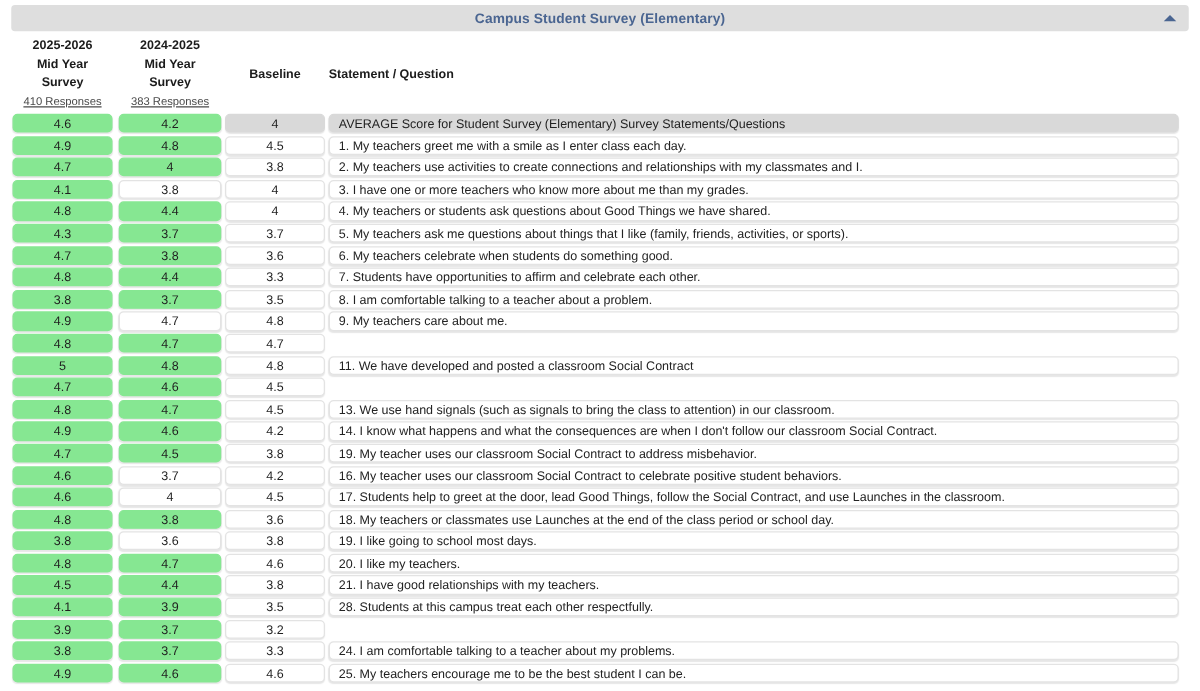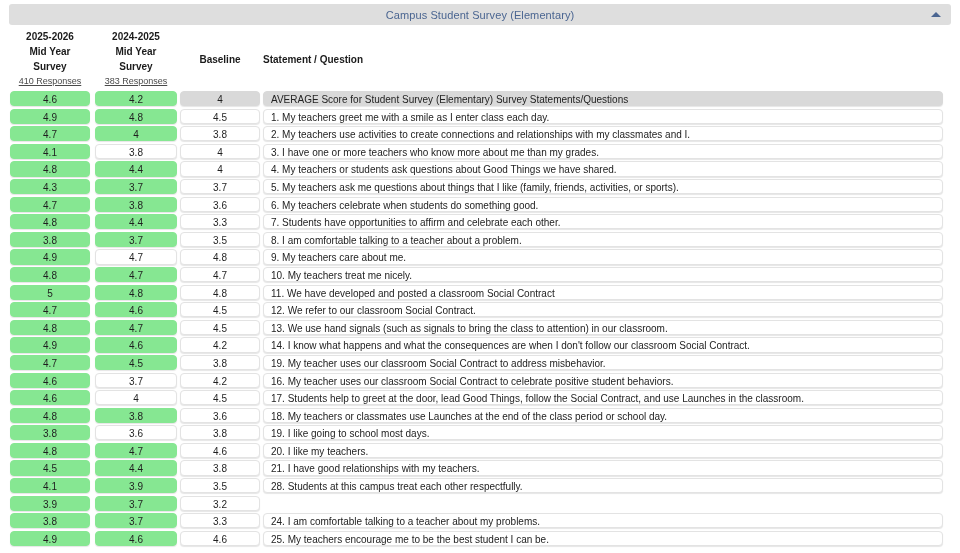--- a/index.html
+++ b/index.html
@@ -26,20 +26,21 @@
   
   #title-bar {
     position: relative;
     margin: 4px 9px 0 9px;
     height: 21px;
     background: #dedede;
     border-radius: 3px;
     display: flex;
     align-items: center;
     justify-content: center;
+    font-weight: bold;
   }
   #title-bar .title-text {
     font-size: 11px;
     color: #4a6591;
     letter-spacing: .1px;
     white-space: nowrap;
   }
   #collapse-toggle {
     position: absolute;
     right: 10px;
@@ -253,33 +254,31 @@
       <div class="row">
         <div class="cell score hl c1">4.9</div>
         <div class="cell score plain c2">4.7</div>
         <div class="cell score plain c3">4.8</div>
         <div class="cell statement plain c4">9. My teachers care about me.</div>
       </div>
       <div class="row">
         <div class="cell score hl c1">4.8</div>
         <div class="cell score hl c2">4.7</div>
         <div class="cell score plain c3">4.7</div>
-        <div class="cell statement plain c4">10. My teachers treat me nicely.</div>
       </div>
       <div class="row">
         <div class="cell score hl c1">5</div>
         <div class="cell score hl c2">4.8</div>
         <div class="cell score plain c3">4.8</div>
         <div class="cell statement plain c4">11. We have developed and posted a classroom Social Contract</div>
       </div>
       <div class="row">
         <div class="cell score hl c1">4.7</div>
         <div class="cell score hl c2">4.6</div>
         <div class="cell score plain c3">4.5</div>
-        <div class="cell statement plain c4">12. We refer to our classroom Social Contract.</div>
       </div>
       <div class="row">
         <div class="cell score hl c1">4.8</div>
         <div class="cell score hl c2">4.7</div>
         <div class="cell score plain c3">4.5</div>
         <div class="cell statement plain c4">13. We use hand signals (such as signals to bring the class to attention) in our classroom.</div>
       </div>
       <div class="row">
         <div class="cell score hl c1">4.9</div>
         <div class="cell score hl c2">4.6</div>

